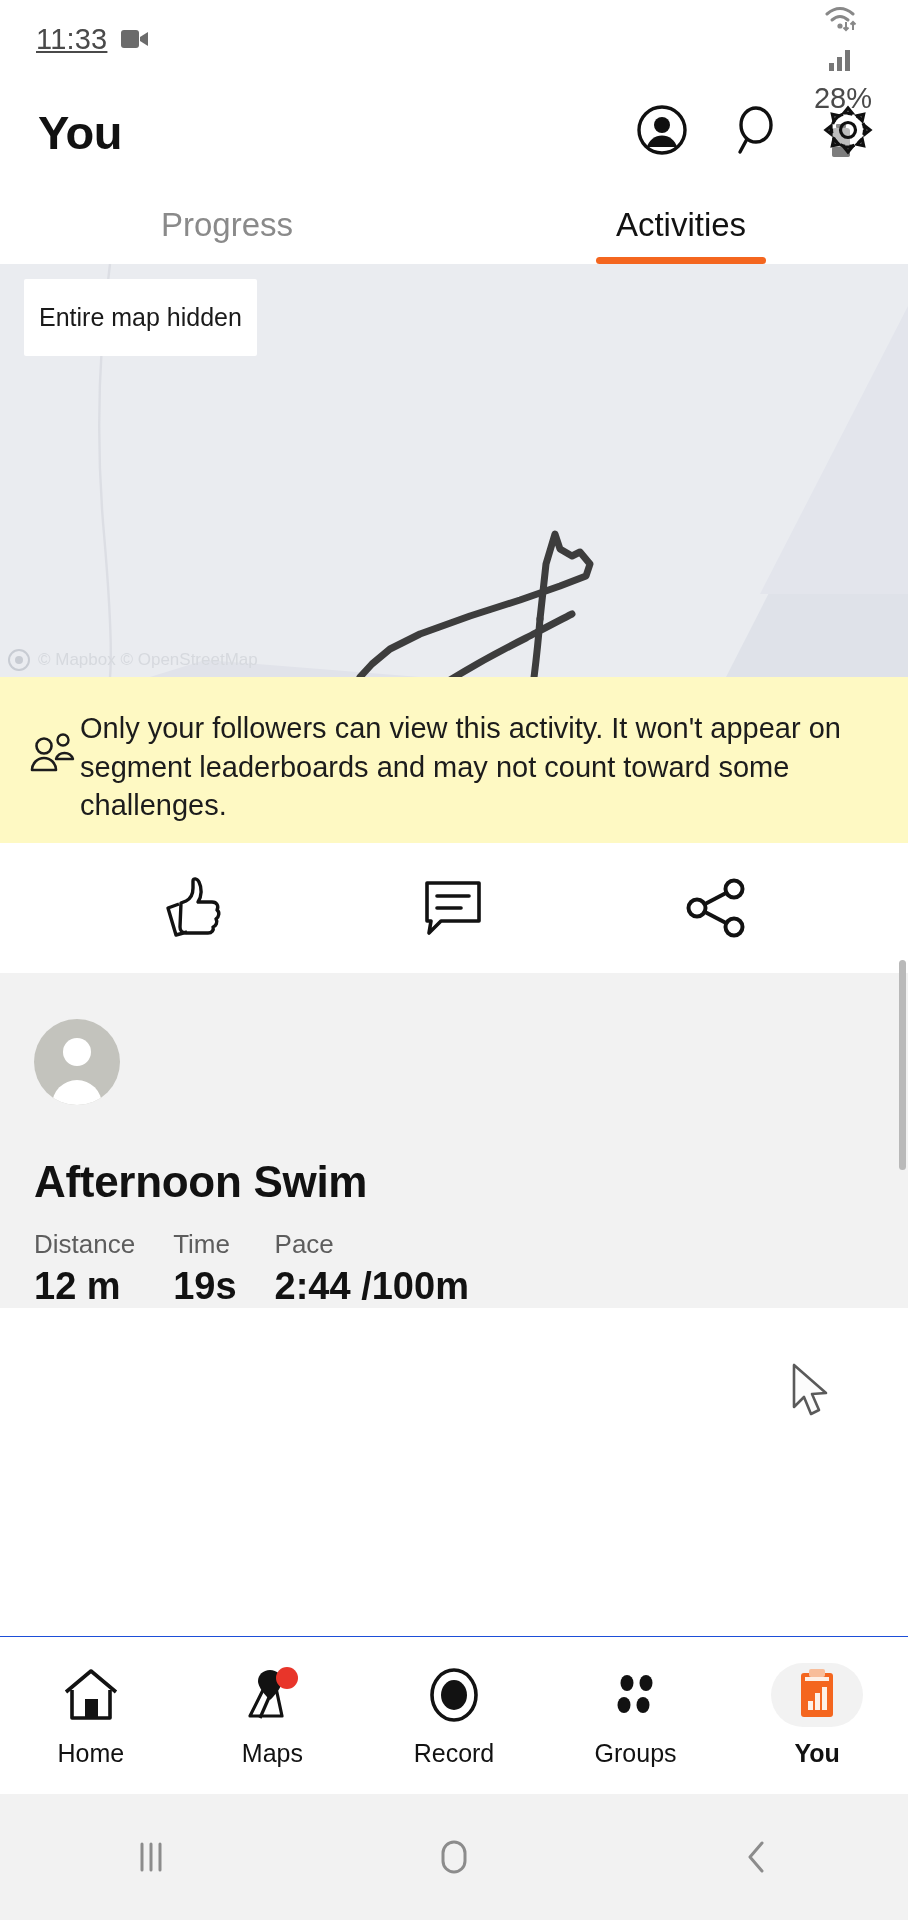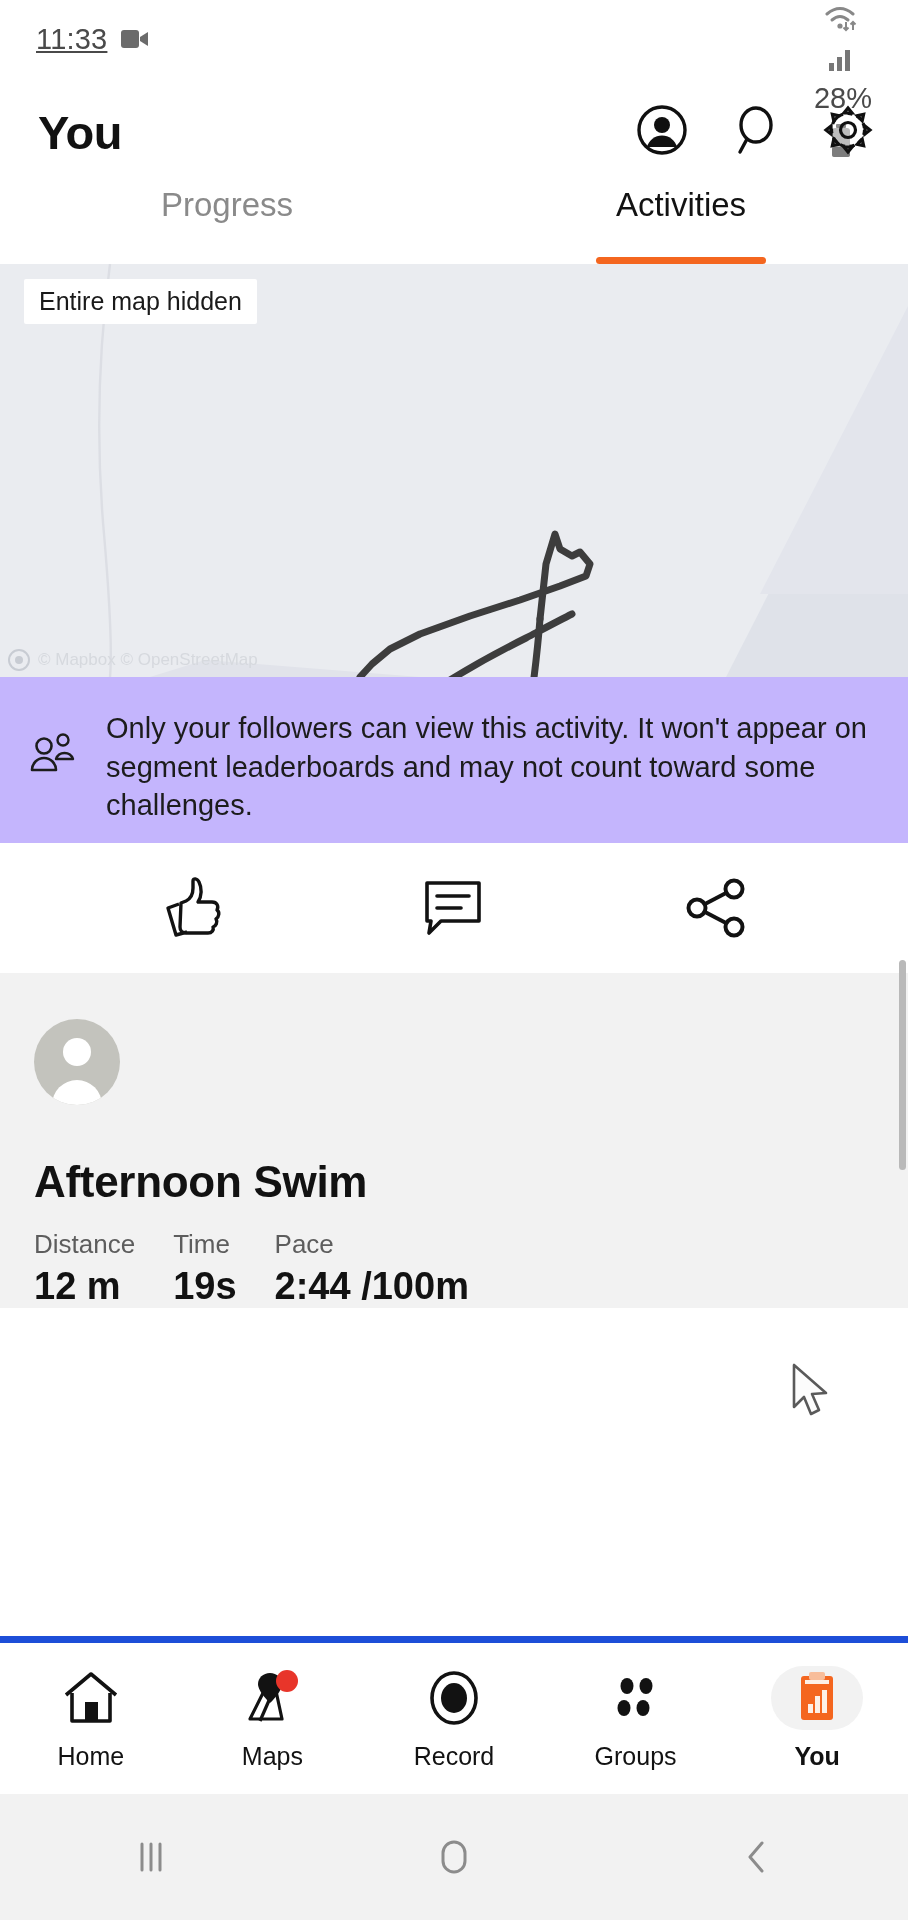--- a/index.html
+++ b/index.html
@@ -27,53 +27,53 @@
     height:108px; display:flex; align-items:center;
     padding:0 34px 0 38px; background:#fff;
   }
   .appbar h1 { font-size:47px; font-weight:bold; color:#121212; letter-spacing:-.4px; }
   .appbar-actions { margin-left:auto; display:flex; align-items:center; gap:42px; }
   .appbar-actions > span { cursor:pointer; display:block; }
 
   
   .tabs { display:flex; height:78px; background:#fff; }
   .tab {
-    flex:1; display:flex; align-items:flex-start; justify-content:center;
+    flex:1; display:flex; align-items:center; justify-content:center;
     font-size:33px; color:#8a8a8a; position:relative; cursor:pointer;
   }
   .tab.active { color:#121212; }
   .tab.active::after {
     content:""; position:absolute; left:50%; transform:translateX(-50%);
     bottom:0; width:170px; height:7px; background:#f4661f; border-radius:4px;
   }
 
   
   .map {
     position:relative; height:413px; background:#eaecf0; overflow:hidden;
   }
   .map svg { position:absolute; inset:0; }
   .map-badge {
     position:absolute; left:24px; top:15px; background:#fff;
-    padding:8px 15px; font-size:25px; color:#1a1a1a; z-index:4;
+    padding:24px 15px; font-size:25px; color:#1a1a1a; z-index:4;
     border-radius:2px;
   }
   .map-attr {
     position:absolute; left:8px; bottom:6px; z-index:4;
     display:flex; align-items:center; gap:8px;
     font-size:17px; color:#d6d9de; white-space:nowrap;
   }
   .attr-circle {
     width:22px; height:22px; border-radius:50%;
     border:2px solid #c8ccd3; display:flex; align-items:center; justify-content:center;
   }
   .attr-circle i { width:8px; height:8px; border-radius:50%; background:#c8ccd3; display:block; }
 
   
   .privacy {
-    background:#c4b5fd; display:flex; gap:26px;
+    background:#fef9c3; display:flex; 
     padding:32px 34px 18px 28px;
   }
   .privacy-text { font-size:29px; line-height:1.33; color:#1c1c1c; }
 
   
   .actions {
     background:#fff; display:flex; align-items:center;
     height:130px; padding:0 60px;
   }
   .action { flex:1; display:flex; justify-content:center; cursor:pointer; }
@@ -98,21 +98,21 @@
   
   .scrollthumb {
     position:absolute; right:2px; width:7px; border-radius:4px;
     background:#b9b9b9;
   }
 
   
   .bottomnav {
     position:absolute; left:0; right:0; bottom:126px; height:158px;
     background:#fff; display:flex; align-items:center;
-    border-top:7px solid #1d4ed8;
+    border-top:1px solid #1d4ed8;
   }
   .navitem {
     flex:1; display:flex; flex-direction:column; align-items:center;
     gap:12px; cursor:pointer; position:relative;
   }
   .navicon { position:relative; width:92px; height:64px; display:flex; align-items:center; justify-content:center; }
   .navitem.active .navicon { background:#f2f2f2; border-radius:34px; }
   .navlabel { font-size:25px; color:#121212; }
   .navitem.active .navlabel { font-weight:bold; }
   .dot-badge {

